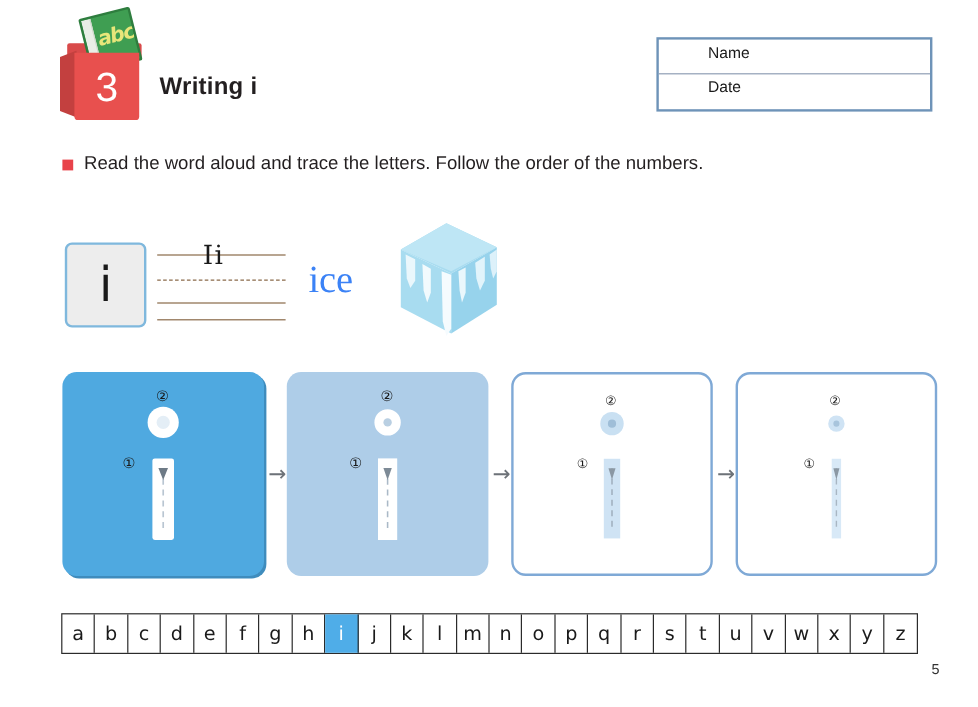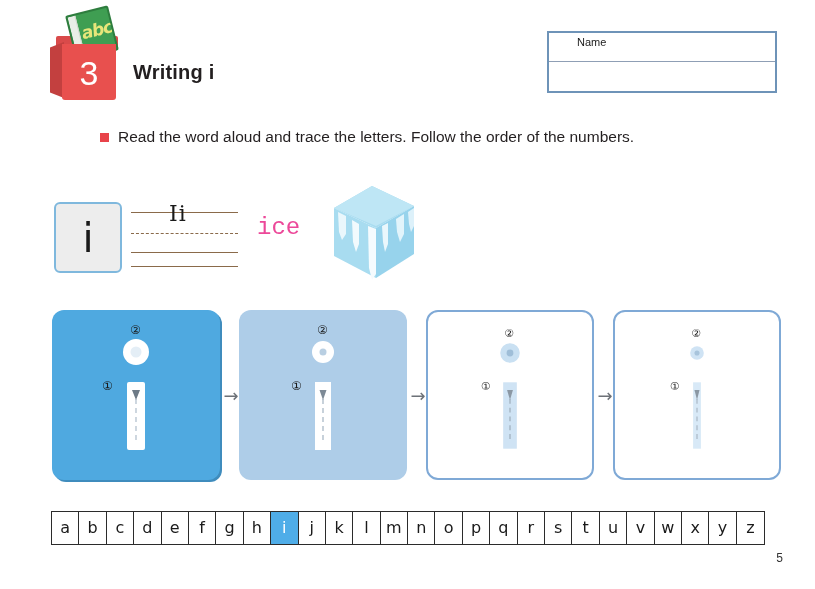--- a/index.html
+++ b/index.html
@@ -121,36 +121,35 @@
   .nd-row {
     position: relative;
     height: 50%;
     box-sizing: border-box;
   }
   .nd-row.top {
     border-bottom: 1px solid #8f9fb5;
   }
   .nd-label {
     position: absolute;
-    left: 4px;
+    left: 17px;
     top: 3px;
-    font-size: 11px;
+    font-size: 13px;
     font-family: "Liberation Sans", sans-serif;
     color: #1a1a1a;
     padding-left: 24px;
   }
 
   
   #instruction-row {
     position: absolute;
     left: 52px;
     top: 128px;
     display: flex;
     align-items: center;
-    margin-left: 48px;
   }
   #instruction-bullet {
     width: 9px;
     height: 9px;
     background: #e8434a;
     margin-right: 9px;
   }
   #instruction-text {
     font-size: 15.5px;
     color: #231f20;
@@ -205,23 +204,23 @@
     font-family: "DejaVu Serif", serif;
     color: #1a1a1a;
     line-height: 1;
     letter-spacing: 1px;
   }
 
   #word-label {
     position: absolute;
     left: 257px;
     top: 214px;
-    font-size: 24px;
-    font-family: Liberation Mono, monospace;
-    color: #ec4899;
+    font-size: 32px;
+    font-family: Liberation Serif, serif;
+    color: #3b82f6;
   }
 
   
   #ice-cube {
     position: absolute;
     left: 328px;
     top: 182px;
     width: 92px;
     height: 100px;
   }
@@ -317,20 +316,23 @@
   <div class="badge-box-front">
     <div class="badge-number">3</div>
   </div>
 </div>
 
 <div id="page-title">Writing i</div>
 
 <div id="name-date-box">
   <div class="nd-row top">
     <span class="nd-label">Name</span>
+  </div>
+  <div class="nd-row">
+    <span class="nd-label">Date</span>
   </div>
 </div>
 
 <div id="instruction-row">
   <div id="instruction-bullet"></div>
   <div id="instruction-text">Read the word aloud and trace the letters. Follow the order of the numbers.</div>
 </div>
 
 <div id="letter-card">
   <div id="letter-card-glyph">i</div>

